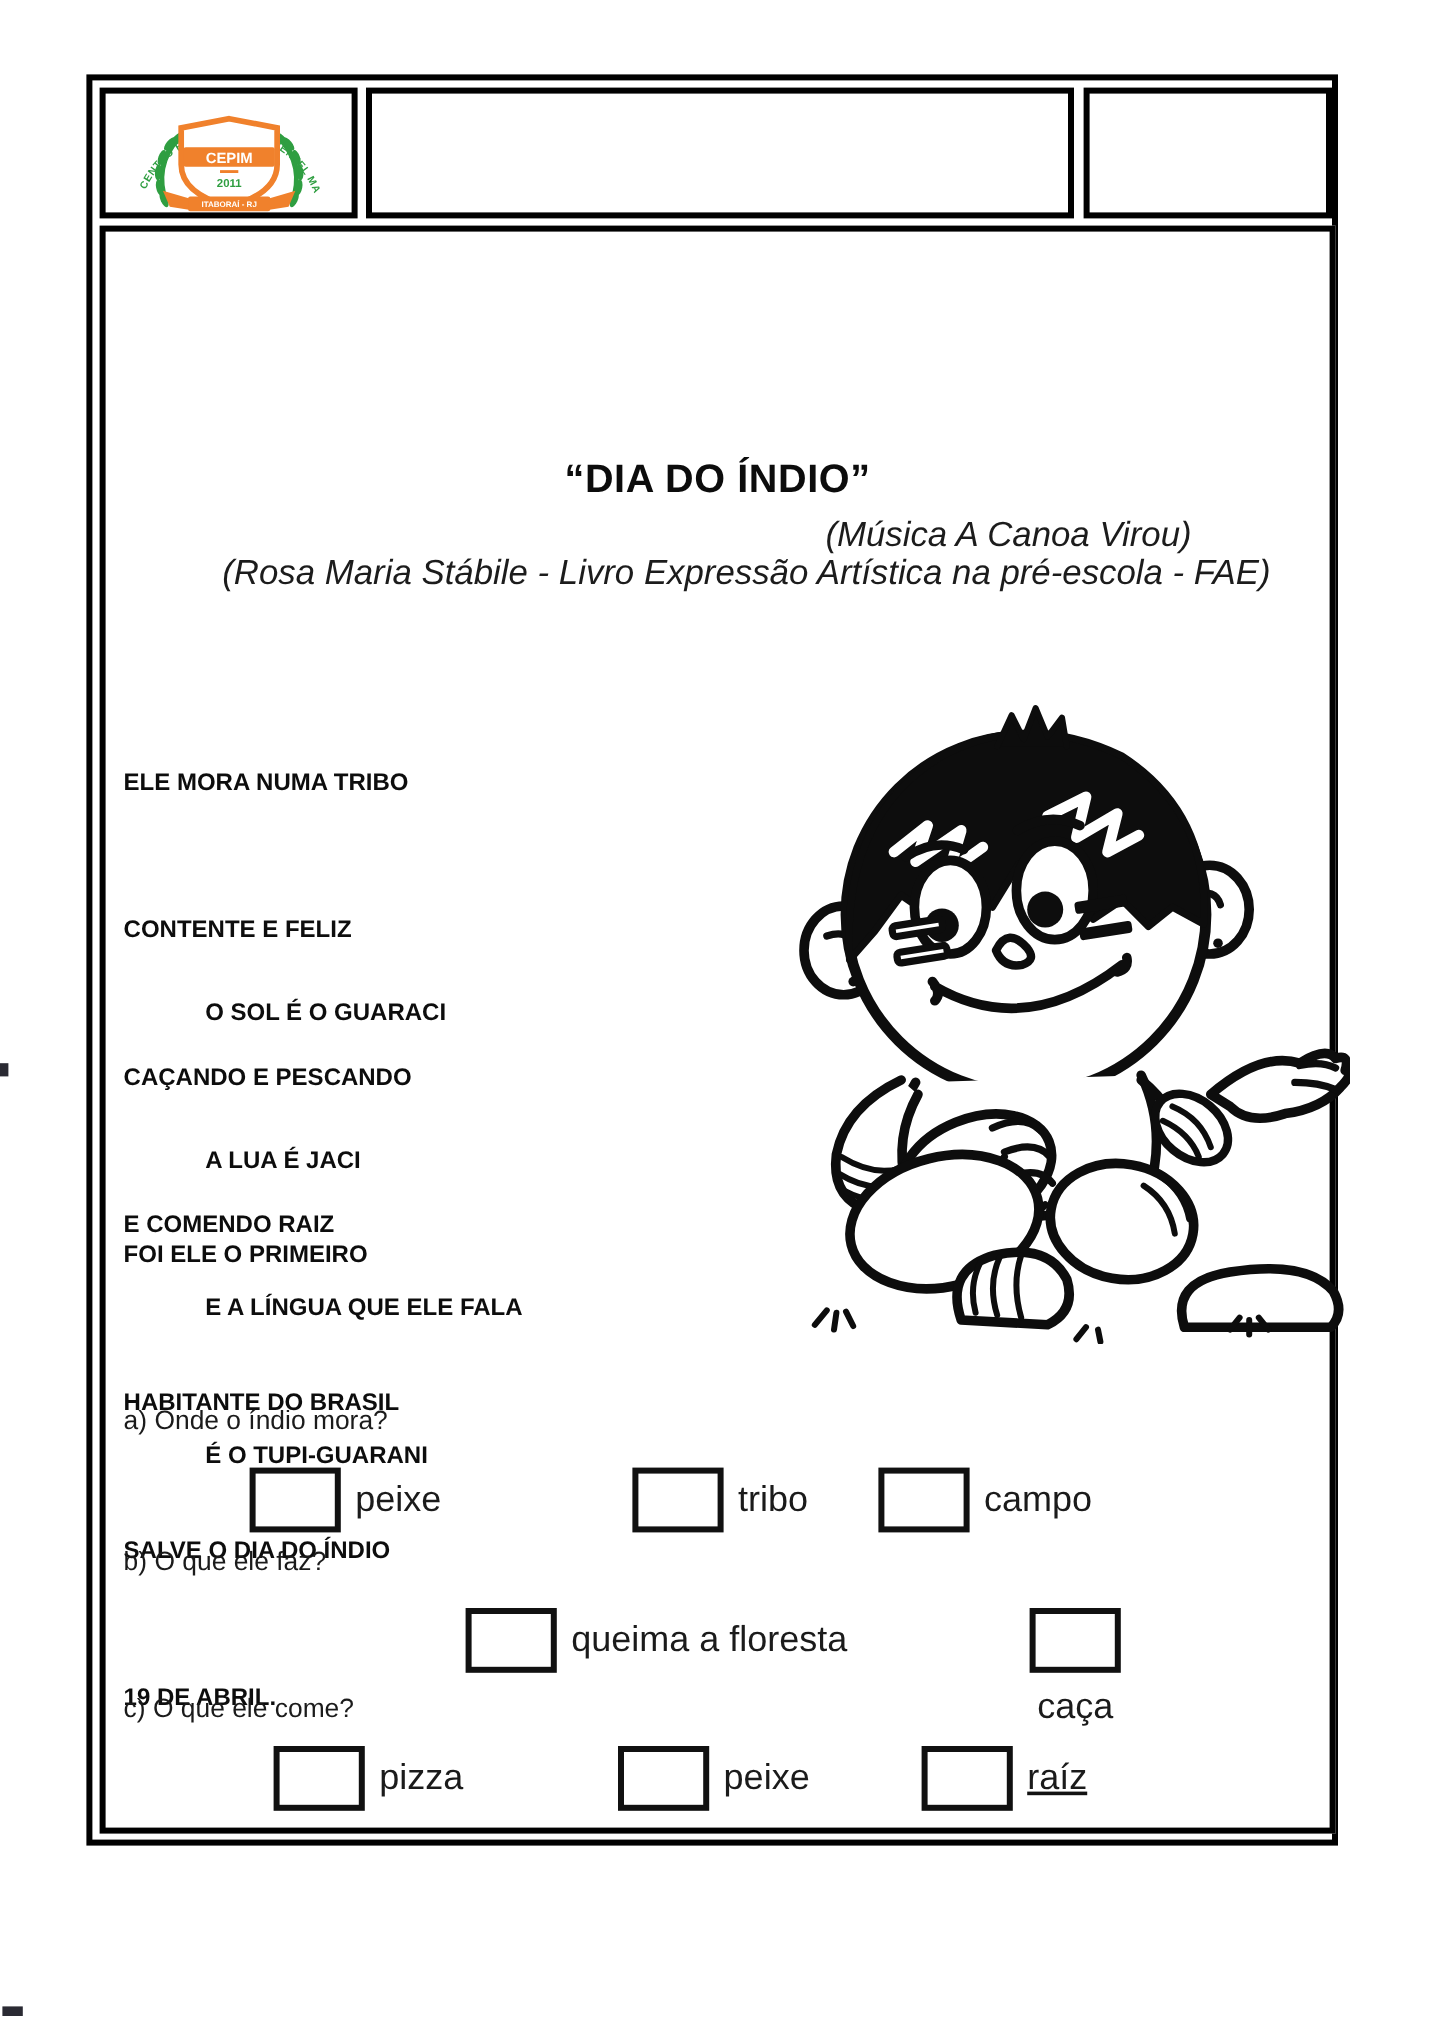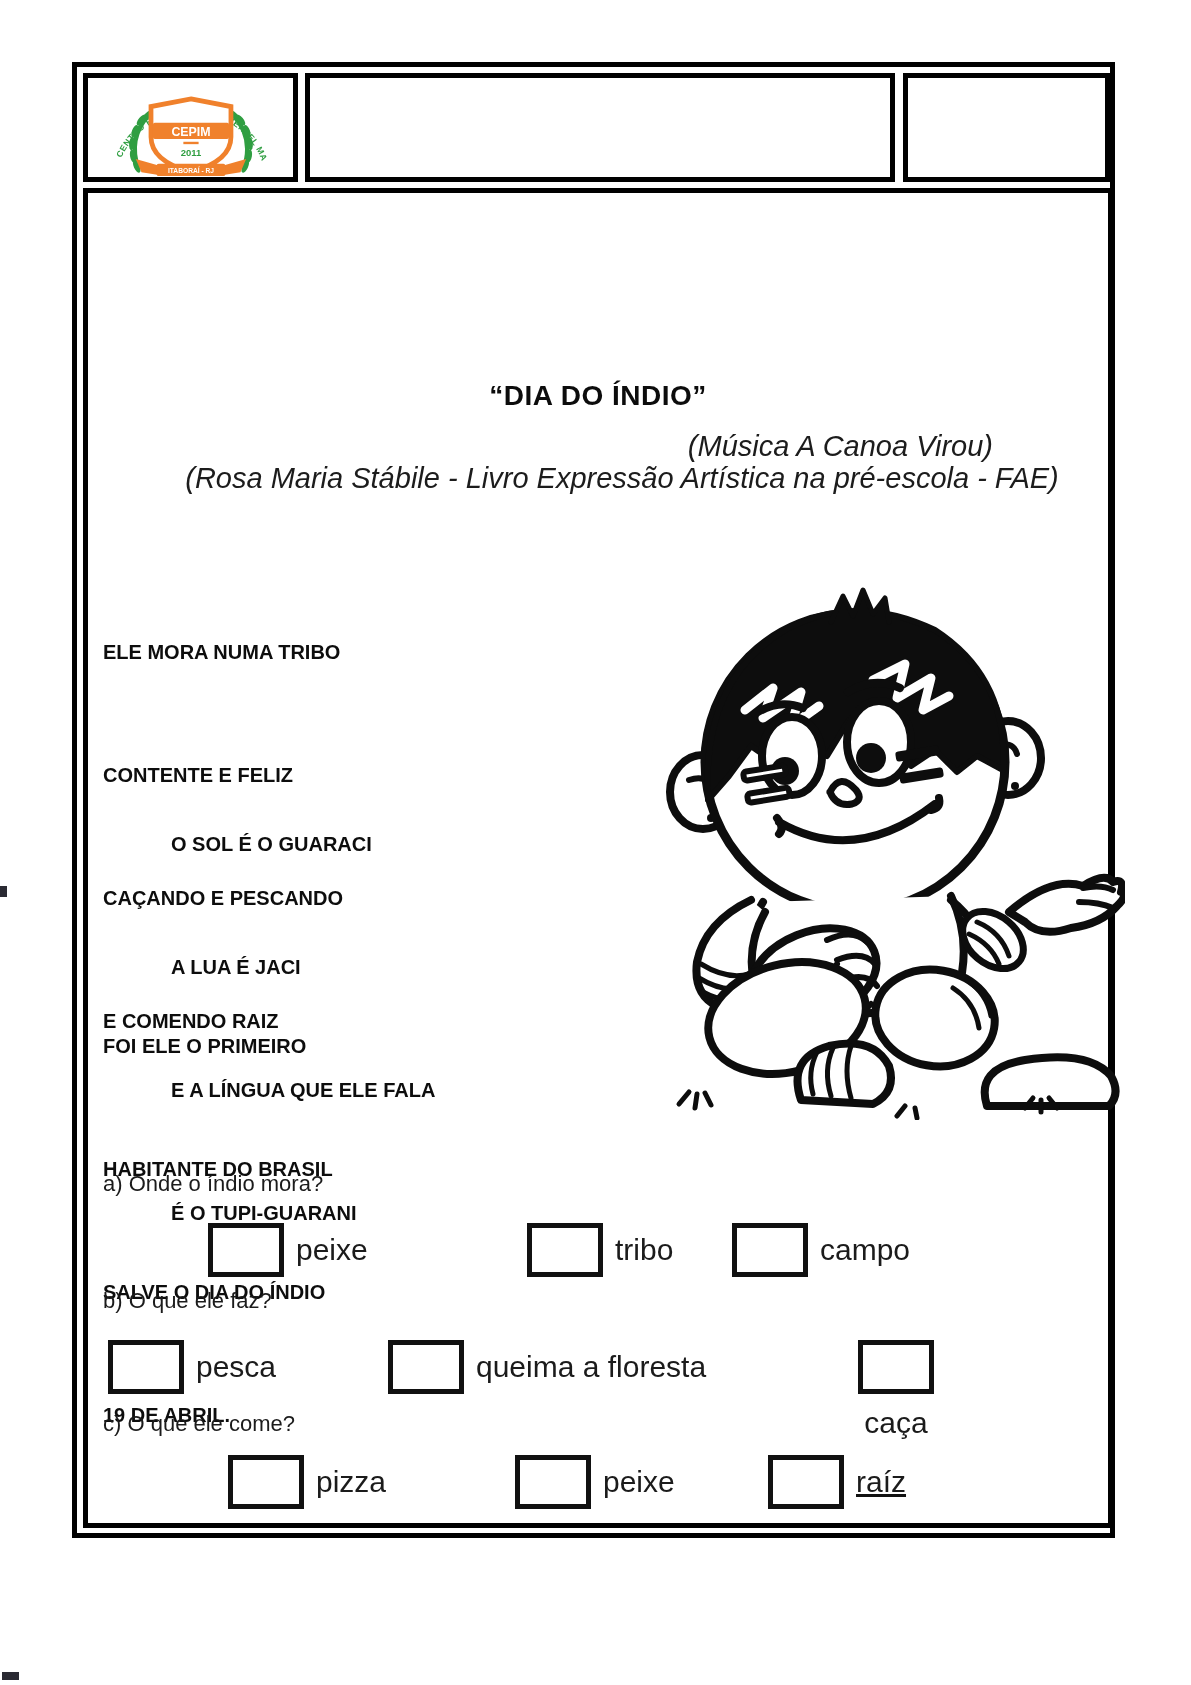--- a/index.html
+++ b/index.html
@@ -4,21 +4,21 @@
 <style>
   html,body{margin:0;padding:0;background:#fff;}
   body{width:1191px;height:1685px;position:relative;font-family:"Liberation Sans",sans-serif;color:#121212;overflow:hidden;}
   .outer{position:absolute;left:72px;top:62px;width:1043px;height:1476px;border:5px solid #000;box-sizing:border-box;background:#fff;}
   .cell{position:absolute;border:5px solid #000;box-sizing:border-box;background:#fff;}
   .cell-logo{left:6px;top:6px;width:215px;height:109px;}
   .cell-mid{left:228px;top:6px;width:590px;height:109px;}
   .cell-right{left:826px;top:6px;width:207px;height:109px;}
   .content{left:6px;top:121px;width:1030px;height:1340px;}
   .abs{position:absolute;}
-  .title{width:100%;text-align:center;font-size:28px;font-weight:700;letter-spacing:.5px;color:#0c0c0c;}
+  .title{width:100%;text-align:center;font-size:33px;font-weight:700;letter-spacing:.5px;color:#0c0c0c;}
   .sub{font-style:italic;font-size:29px;color:#1c1c1c;}
   .stanza{font-size:20px;font-weight:700;line-height:41px;color:#0d0d0d;white-space:pre;}
   .question{font-size:22px;color:#1b1b1b;}
   .opt{display:flex;align-items:center;gap:12px;}
   .chk{width:66px;height:44px;border:5px solid #111;background:#fff;}
   .optlab{font-size:30px;color:#1b1b1b;white-space:nowrap;}
   .artifact{position:absolute;background:#2a2a33;}
   svg text{font-family:"Liberation Sans",sans-serif;}
 </style>
 </head>
@@ -190,24 +190,20 @@
     <div class="abs opt" style="left:395px;top:1030px;padding-left:44px;">
       <div class="chk"></div>
       <span class="optlab">tribo</span>
     </div>
     <div class="abs opt" style="left:644px;top:1030px;">
       <div class="chk"></div>
       <span class="optlab">campo</span>
     </div>
 
     <div class="abs question" style="left:15px;top:1095px;">b) O que ele faz?</div>
-    <div class="abs opt" style="left:20px;top:1147px;">
-      <div class="chk"></div>
-      <span class="optlab">pesca</span>
-    </div>
     <div class="abs opt" style="left:300px;top:1147px;">
       <div class="chk"></div>
       <span class="optlab">queima a floresta</span>
     </div>
     <div class="abs opt" style="left:770px;top:1147px;flex-direction:column;">
       <div class="chk"></div>
       <span class="optlab">caça</span>
     </div>
 
     <div class="abs question" style="left:15px;top:1218px;">c) O que ele come?</div>

